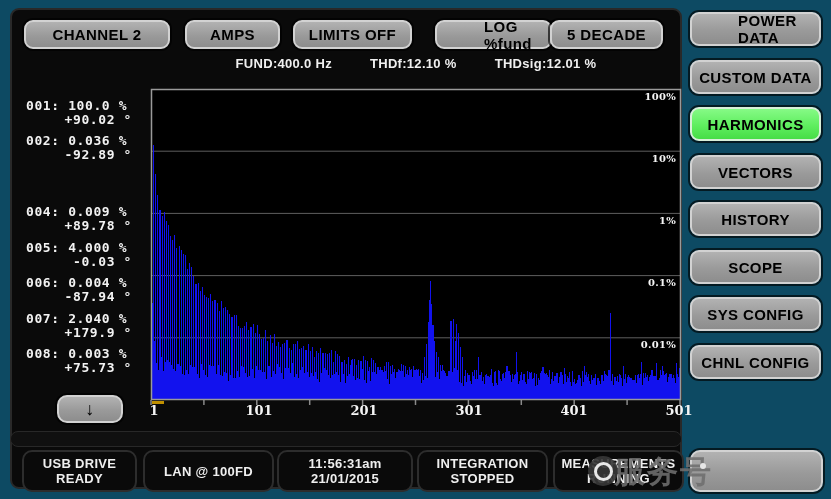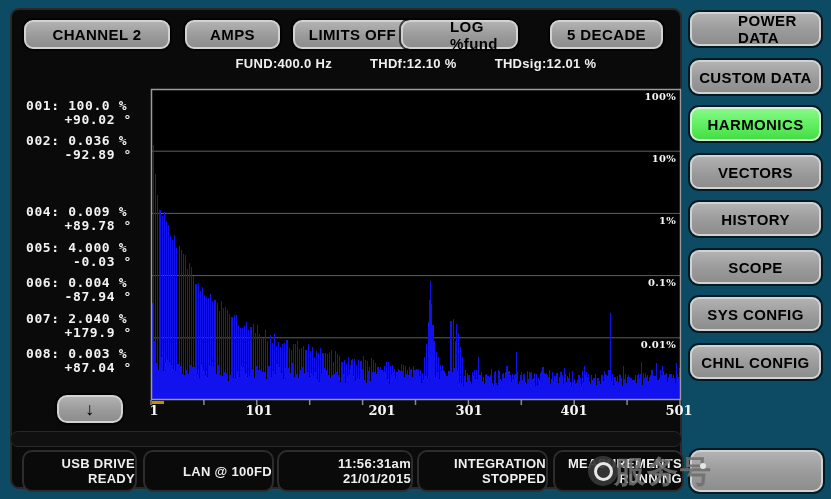--- a/index.html
+++ b/index.html
@@ -62,21 +62,21 @@
     color:#f5f5f5;font-weight:bold;font-size:13px;font-family:"DejaVu Serif",serif;
   }
   
   .sub-bar{
     left:10px;top:431px;width:672px;height:16px;
     background:#101010;border:1px solid #282828;border-radius:8px;box-sizing:border-box;
   }
   .status-box{
     top:450px;height:42px;background:#0a0a0a;border:2px solid #2d2d2d;border-radius:10px;
     box-sizing:border-box;color:#efefef;font-weight:bold;font-size:13px;line-height:15px;
-    display:flex;flex-direction:column;align-items:flex-end;justify-content:center;
+    display:flex;flex-direction:column;align-items:center;justify-content:center;
     text-align:center;letter-spacing:.3px;
   }
   .blank-btn{left:690px;top:450px;width:133px;height:42px;border-radius:10px;}
   
   .wm-circle{
     left:588px;top:456px;width:30px;height:30px;border-radius:50%;
     background:rgba(55,55,55,.92);z-index:30;
     display:flex;align-items:center;justify-content:center;
   }
   .wm-circle .inner{
@@ -97,40 +97,40 @@
 
   <div class="abs btn toolbar-btn" style="left:12px;width:146px;">
       <span>CHANNEL 2</span>
     </div>
   <div class="abs btn toolbar-btn" style="left:173px;width:95px;">
       <span>AMPS</span>
     </div>
   <div class="abs btn toolbar-btn" style="left:281px;width:119px;">
       <span>LIMITS OFF</span>
     </div>
-  <div class="abs btn toolbar-btn" style="left:389px;width:117px;padding-left:47px;">
+  <div class="abs btn toolbar-btn" style="left:423px;width:117px;padding-left:47px;">
       <span>LOG %fund</span>
     </div>
   <div class="abs btn toolbar-btn" style="left:538px;width:113px;">
       <span>5 DECADE</span>
     </div>
 
   <div class="abs info-bar">
     <span>FUND:400.0 Hz</span>
     <span>THDf:12.10 %</span>
     <span>THDsig:12.01 %</span>
   </div>
 
   <div class="abs harm-entry" style="top:89px;"><div>001: 100.0 %</div><div class="phase">+90.02 °</div></div>
   <div class="abs harm-entry" style="top:124px;"><div>002: 0.036 %</div><div class="phase">-92.89 °</div></div>
   <div class="abs harm-entry" style="top:195px;"><div>004: 0.009 %</div><div class="phase">+89.78 °</div></div>
   <div class="abs harm-entry" style="top:231px;"><div>005: 4.000 %</div><div class="phase">-0.03 °</div></div>
   <div class="abs harm-entry" style="top:266px;"><div>006: 0.004 %</div><div class="phase">-87.94 °</div></div>
   <div class="abs harm-entry" style="top:302px;"><div>007: 2.040 %</div><div class="phase">+179.9 °</div></div>
-  <div class="abs harm-entry" style="top:337px;"><div>008: 0.003 %</div><div class="phase">+87.04 °</div></div>
+  <div class="abs harm-entry" style="top:337px;"><div>008: 0.003 %</div><div class="phase">+75.73 °</div></div>
 
   <div class="abs btn scroll-btn">
     <span>↓</span>
   </div>
 
   <div class="abs chart">
     <svg id="spectrum" width="530" height="320">
         <line x1="0" x2="530" y1="62.2" y2="62.2" stroke="#5e5e5e" stroke-width="1"></line>
         <line x1="0" x2="530" y1="124.4" y2="124.4" stroke="#5e5e5e" stroke-width="1"></line>
         <line x1="0" x2="530" y1="186.6" y2="186.6" stroke="#5e5e5e" stroke-width="1"></line>
@@ -653,21 +653,21 @@
     <div class="ylab" style="top:2px;">100%</div>
     <div class="ylab" style="top:64px;">10%</div>
     <div class="ylab" style="top:126px;">1%</div>
     <div class="ylab" style="top:188px;">0.1%</div>
     <div class="ylab" style="top:250px;">0.01%</div>
   </div>
 
   <div class="abs xlabels">
     <span class="xlab" style="left:3px;">1</span>
     <span class="xlab" style="left:108px;">101</span>
-    <span class="xlab" style="left:213px;margin-left:18px;">201</span>
+    <span class="xlab" style="left:213px;">201</span>
     <span class="xlab" style="left:318px;">301</span>
     <span class="xlab" style="left:423px;">401</span>
     <span class="xlab" style="left:528px;">501</span>
   </div>
 </div>
 
 <div class="abs btn menu-btn" style="top:12px;padding-left:46px;">
     <span>POWER DATA</span>
   </div>
 <div class="abs btn menu-btn" style="top:60px;">

